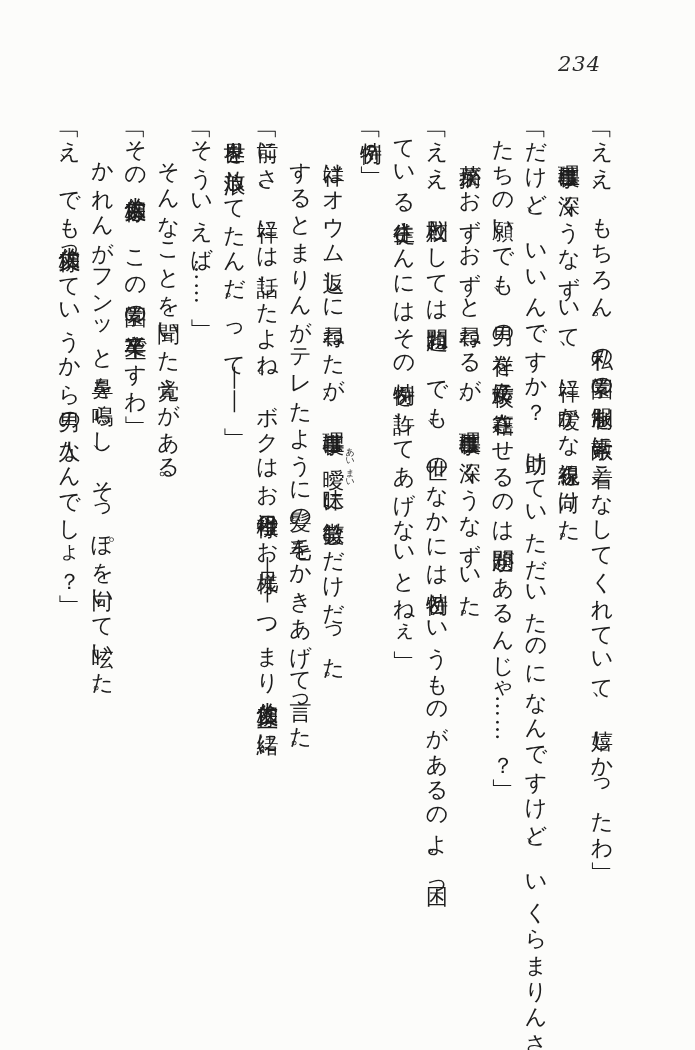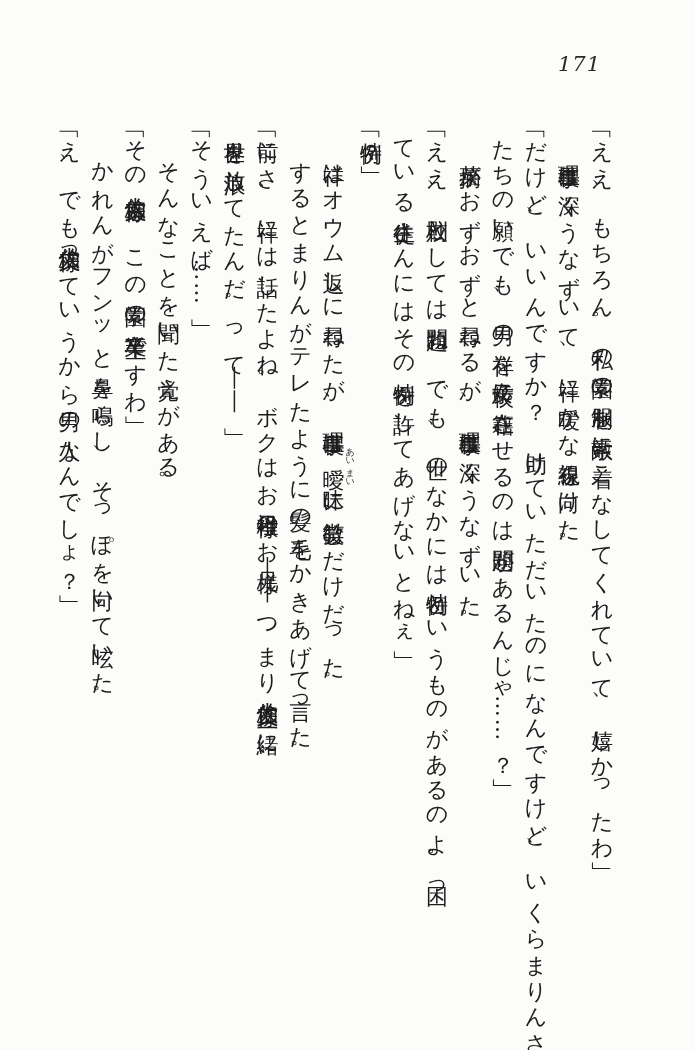--- a/index.html
+++ b/index.html
@@ -49,21 +49,21 @@
     font-size: 9px;
     letter-spacing: 0;
     color: #2a2a2a;
   }
 </style>
 </head>
 <body>
 
 <div class="page">
 
-  <div class="page-number">171</div>
+  <div class="page-number">234</div>
 
   <div class="text-block">
 
     <div class="vcol">「ええ、もちろん。私の学園の制服を素敵に着こなしてくれていて、嬉しかったわ」</div>
 
     <div class="vcol indent">理事長は深くうなずいて、祥に暖かな視線を向けた。</div>
 
     <div class="vcol">「だけど、いいんですか？　助けていただいたのになんですけど、いくらまりんさん</div>
 
     <div class="vcol">たちの願いでも、男の祥を女子校に在籍させるのは問題があるんじゃ……？」</div>

